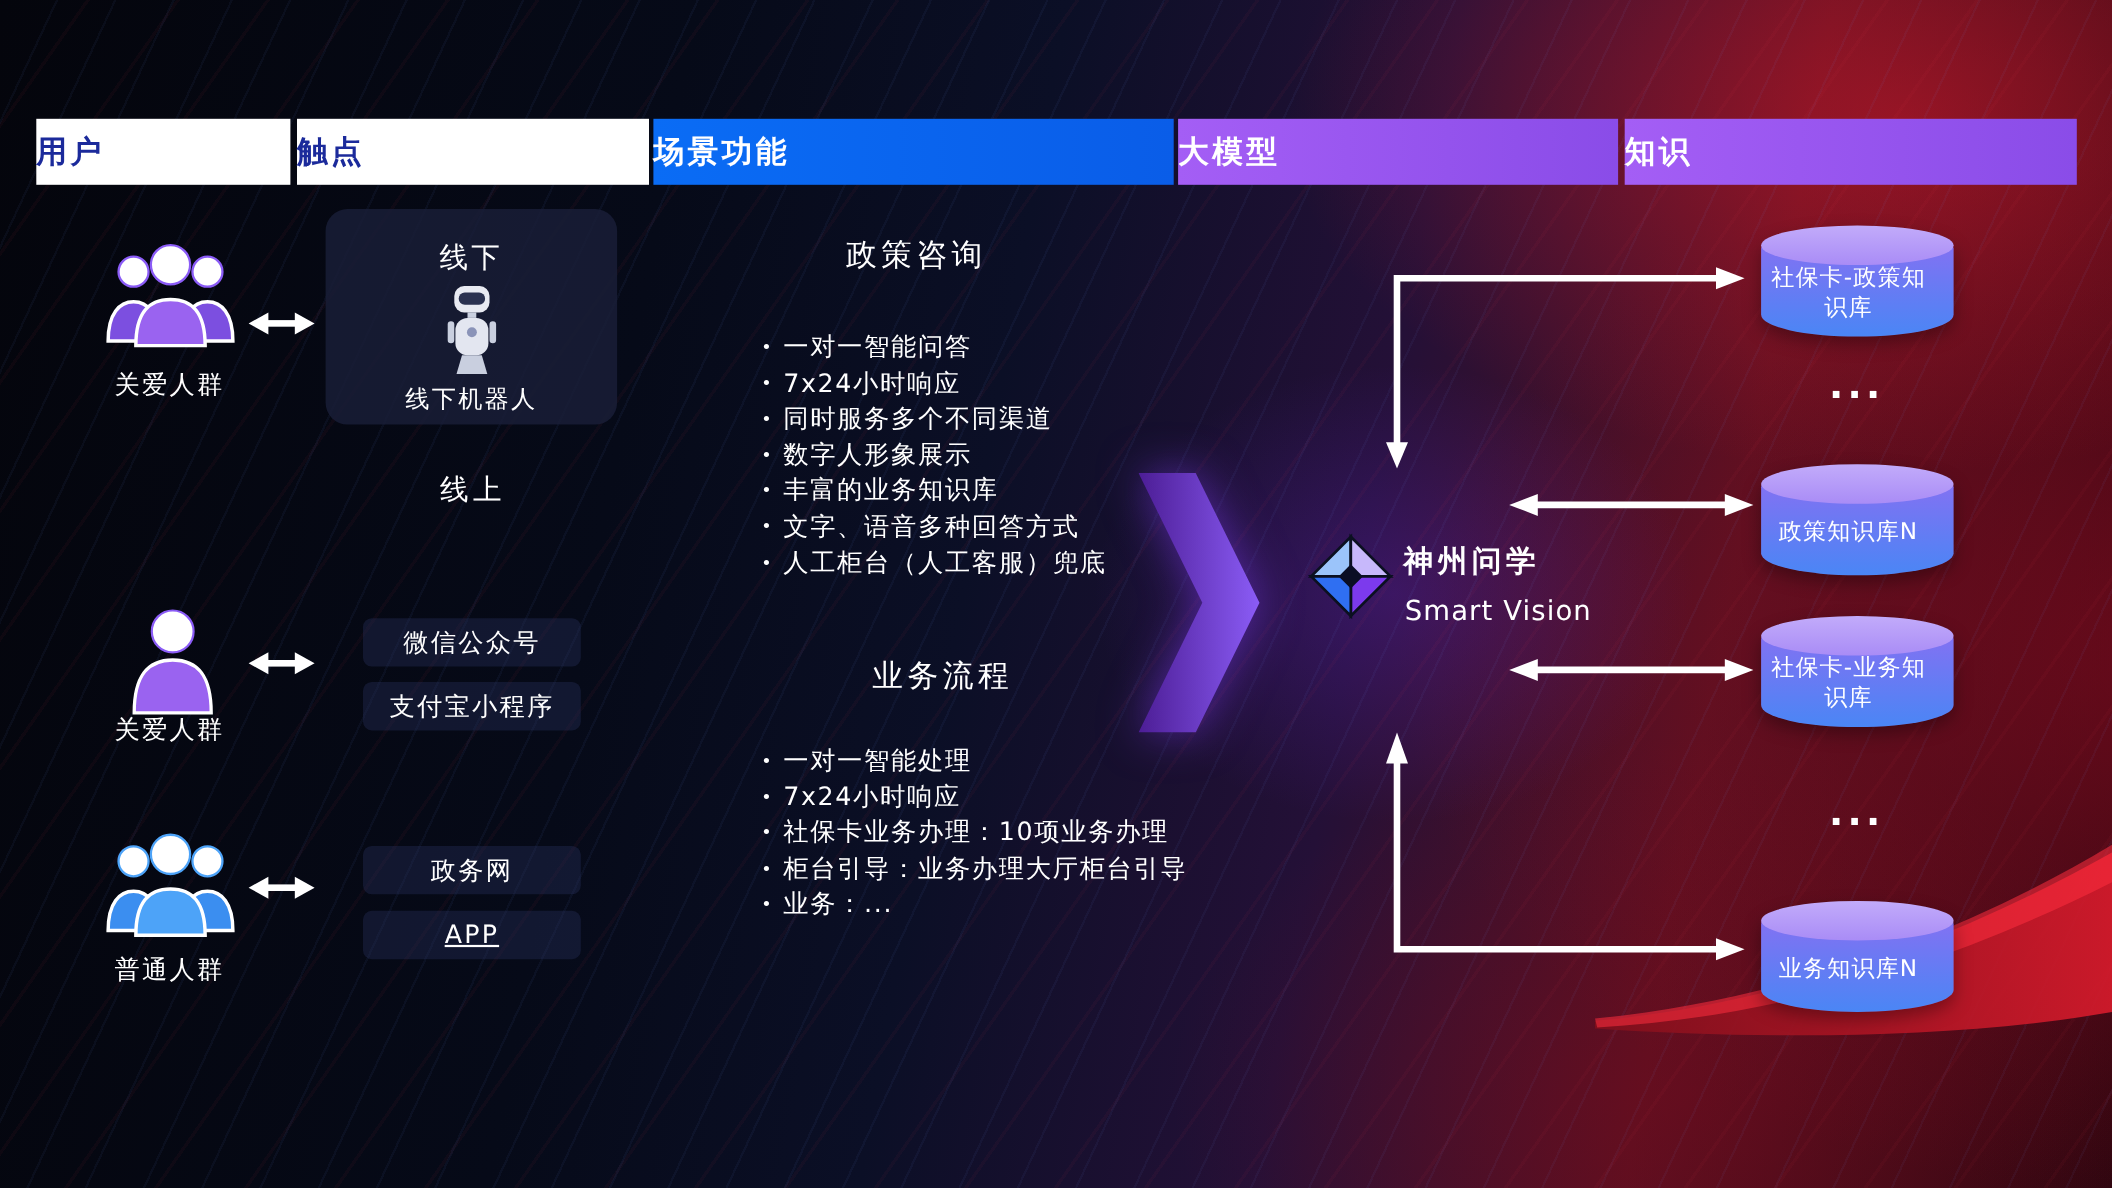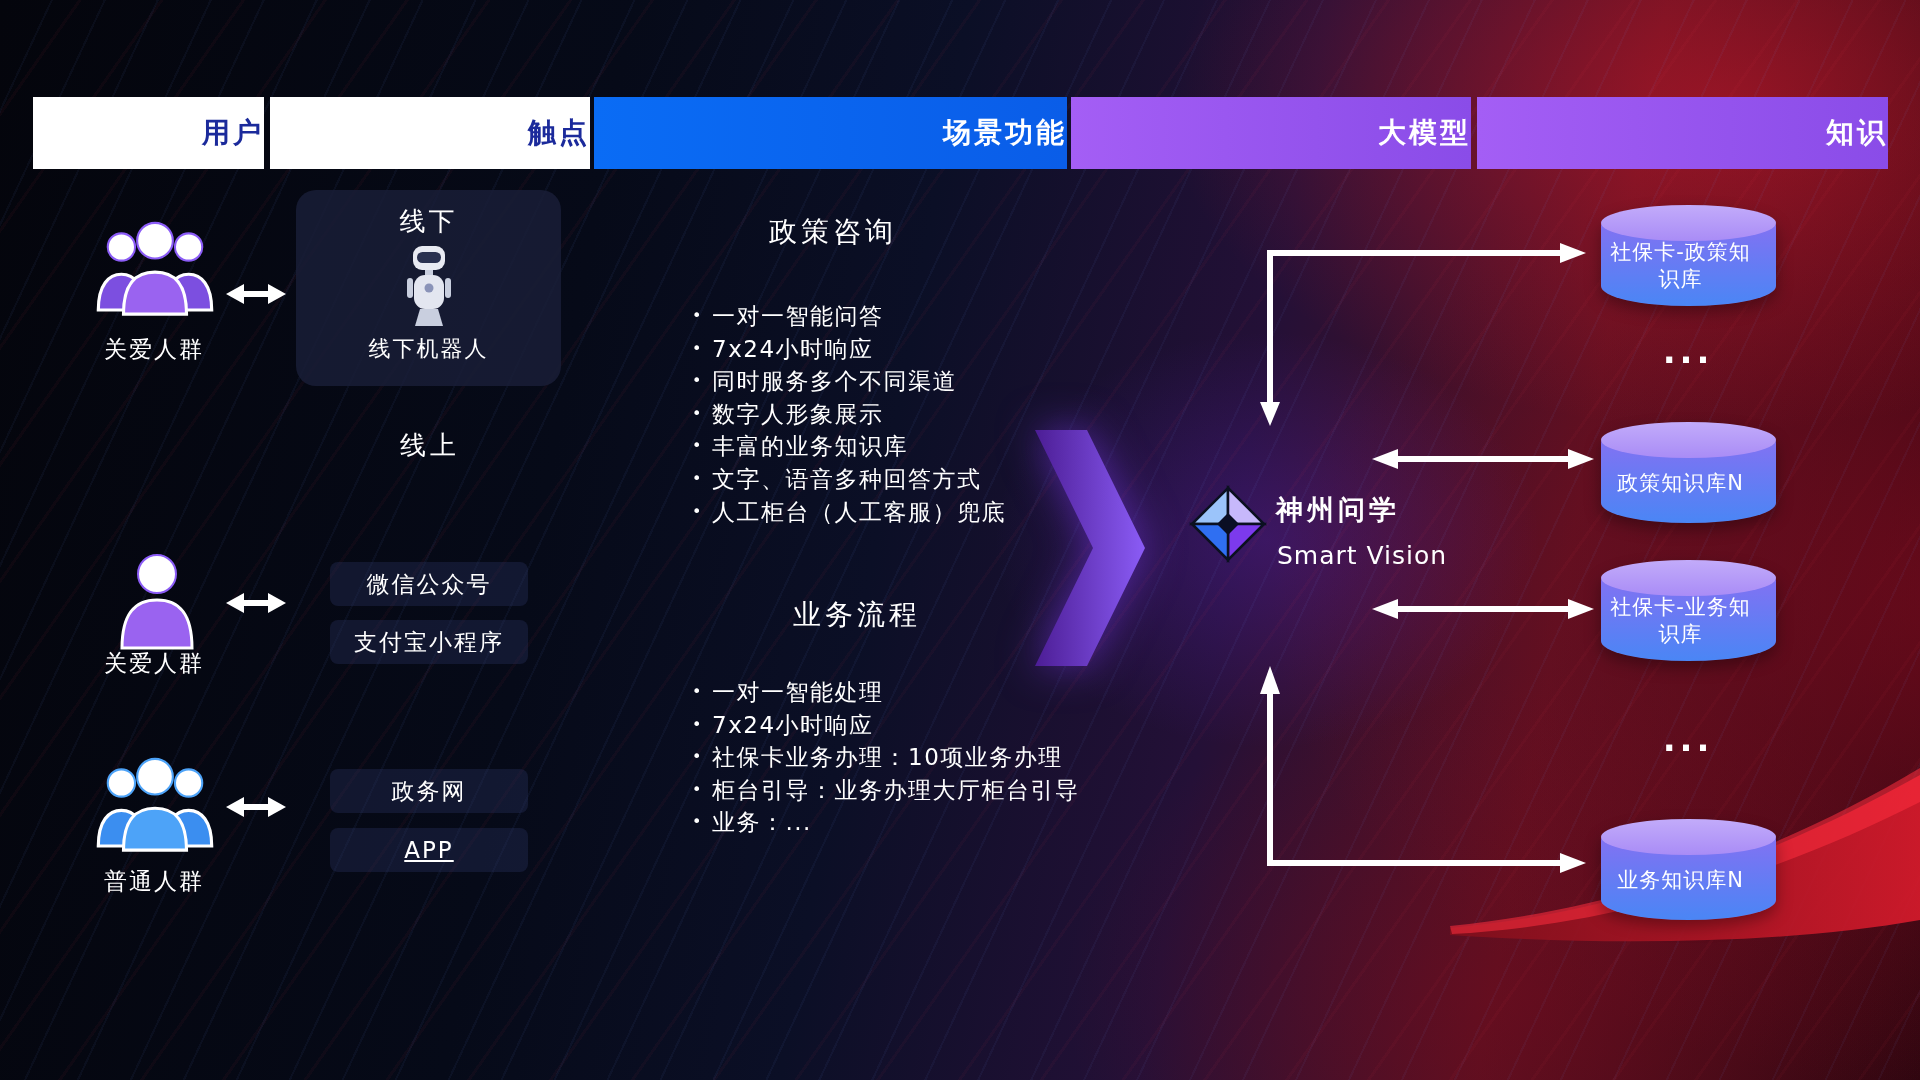--- a/index.html
+++ b/index.html
@@ -14,33 +14,33 @@
       linear-gradient(100deg,#04050c 0%,#060a18 30%,#0b0f26 46%,#241037 63%,#551020 79%,#2a060f 100%);
   }
   .streaks{
     position:absolute;inset:0;pointer-events:none;
     background:
       repeating-linear-gradient(115deg, transparent 0 46px, rgba(110,150,255,0.05) 46px 48px),
       repeating-linear-gradient(125deg, transparent 0 64px, rgba(255,60,80,0.04) 64px 67px);
   }
   .abs{position:absolute;}
   
-  .hdr{position:absolute;top:97px;height:72px;display:flex;align-items:center;justify-content:flex-end;
+  .hdr{position:absolute;top:108px;height:60px;display:flex;align-items:center;justify-content:flex-start;
        font-size:28px;font-weight:bold;letter-spacing:3px;}
   .hdr-white{background:#ffffff;color:#1b2a9b;}
   .hdr-blue{background:linear-gradient(90deg,#0a6cf5,#0a5de8);color:#fff;}
   .hdr-purple{background:linear-gradient(90deg,#a45ef5,#8a4cе8);color:#fff;}
   .hdr-purple{background:linear-gradient(90deg,#a45ef5,#8a4ce8);color:#fff;}
   
   .lbl{position:absolute;text-align:center;font-size:23px;letter-spacing:2px;color:#fff;}
   .pill{position:absolute;left:330px;width:198px;height:44px;display:flex;align-items:center;justify-content:center;
         font-size:23px;letter-spacing:2px;background:rgba(42,52,96,0.35);border-radius:8px;}
   
   .offline-panel{position:absolute;left:296px;top:190px;width:265px;height:196px;border-radius:20px;
-        background:rgba(26,30,56,0.82);display:flex;flex-direction:column;align-items:center;padding-top:14px;box-sizing:border-box;}
+        background:rgba(26,30,56,0.82);display:flex;flex-direction:column;align-items:center;padding-top:28px;box-sizing:border-box;}
   .offline-title{font-size:26px;letter-spacing:3px;line-height:34px;}
   .offline-label{font-size:22px;letter-spacing:2px;margin-top:6px;}
   
   .scn-title{position:absolute;width:300px;text-align:center;font-size:28px;letter-spacing:4px;}
   .scn-list{position:absolute;left:677px;width:420px;margin:11px;padding:0;list-style:none;}
   .scn-list li{position:relative;padding-left:24px;font-size:23px;line-height:32.6px;letter-spacing:1.5px;white-space:nowrap;}
   .scn-list li::before{content:"•";position:absolute;left:4px;font-size:16px;}
   
   .cylinder{position:absolute;left:1601px;width:175px;height:100px;border-radius:50%/20px;
         background:linear-gradient(180deg,#8f6ef2 0%,#6f78f3 45%,#4a86f5 100%);

